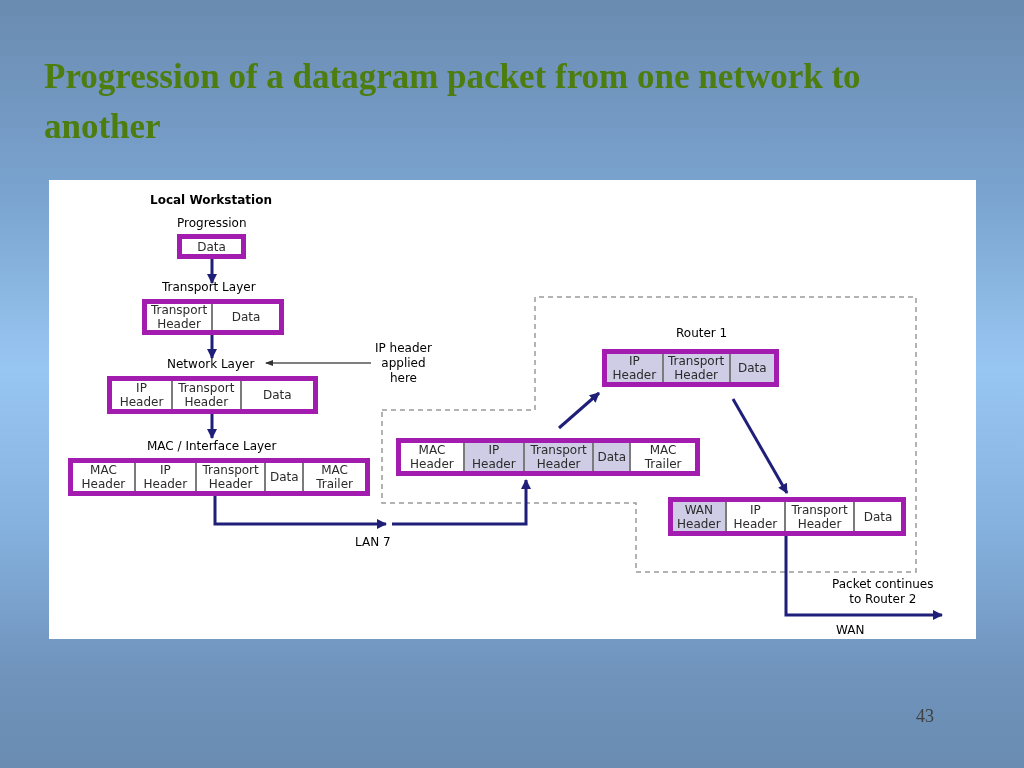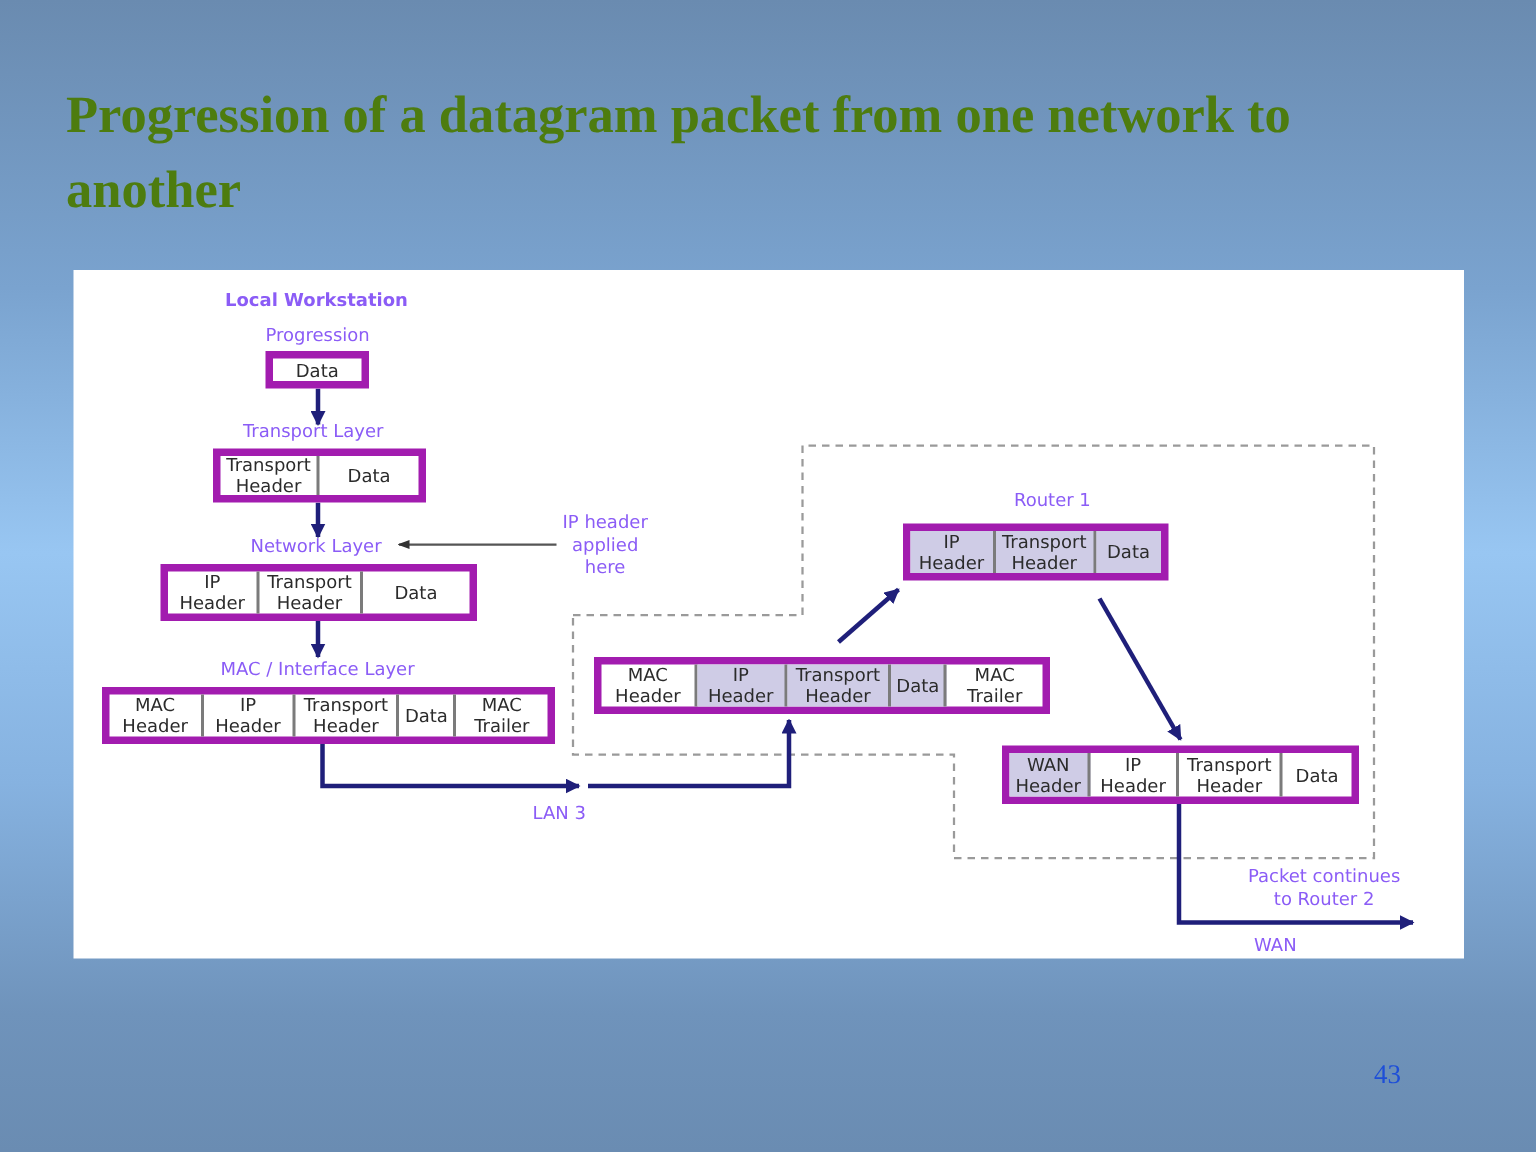--- a/index.html
+++ b/index.html
@@ -7,31 +7,31 @@
     width: 1024px; height: 768px; overflow: hidden; position: relative;
     background: linear-gradient(to bottom, #6a8bb0 0%, #7aa3cf 25%, #98c6f2 48%, #86b2e0 68%, #6f93bb 88%, #6a8cb2 100%);
     font-family: "Liberation Serif", serif;
   }
   .title {
     position: absolute; left: 44px; top: 52px; width: 940px;
     color: #4d7c0f; font-family: "Liberation Serif", serif; font-weight: bold;
     font-size: 35px; line-height: 50px; margin: 0;
   }
   .page-number {
-    position: absolute; left: 916px; top: 706px; font-size: 18px; color: #1d4ed8;
+    position: absolute; left: 916px; top: 706px; font-size: 18px; color: #404040;
     font-family: "Liberation Serif", serif;
   }
   .panel {
     position: absolute; left: 49px; top: 180px; width: 927px; height: 459px;
     background: #ffffff;
   }
   .panel svg { position: absolute; left: 0; top: 0; }
   .lbl {
     position: absolute; font-family: "DejaVu Sans", sans-serif; font-size: 12px;
-    color: #8b5cf6; white-space: nowrap; line-height: 14px; text-align: center;
+    color: #000000; white-space: nowrap; line-height: 14px; text-align: center;
   }
   .lbl.bold { font-weight: bold; }
   .row { position: absolute; display: flex; border: 5px solid #a21caf; box-sizing: border-box; background: #fff; }
   .cell {
     box-sizing: border-box; border-right: 2px solid #7b7b7b; display: flex; align-items: center;
     justify-content: center; text-align: center; font-family: "DejaVu Sans", sans-serif;
     font-size: 12px; line-height: 14px; color: #2b2b2b; white-space: pre-line; height: 100%;
   }
   .cell:last-child { border-right: none; }
   .cell.shaded { background: #cfcce6; }
@@ -105,21 +105,21 @@
 Header</div>
     <div class="cell" style="width:63px">IP
 Header</div>
     <div class="cell" style="width:72px">Transport
 Header</div>
     <div class="cell" style="width:39px">Data</div>
     <div class="cell" style="width:63px">MAC
 Trailer</div>
   </div>
 
-  <div class="lbl" style="left:306px; top:355px;">LAN 3</div>
+  <div class="lbl" style="left:306px; top:355px;">LAN 7</div>
 
   <div class="row" style="left:347px; top:258px; width:304px; height:38px;">
     <div class="cell" style="width:66px">MAC
 Header</div>
     <div class="cell shaded" style="width:62px">IP
 Header</div>
     <div class="cell shaded" style="width:72px">Transport
 Header</div>
     <div class="cell shaded" style="width:38px">Data</div>
     <div class="cell" style="width:66px">MAC

